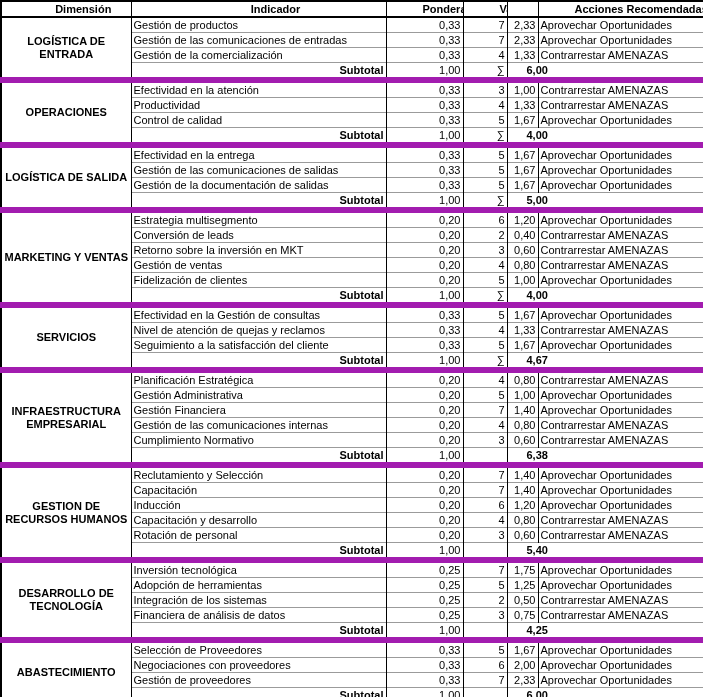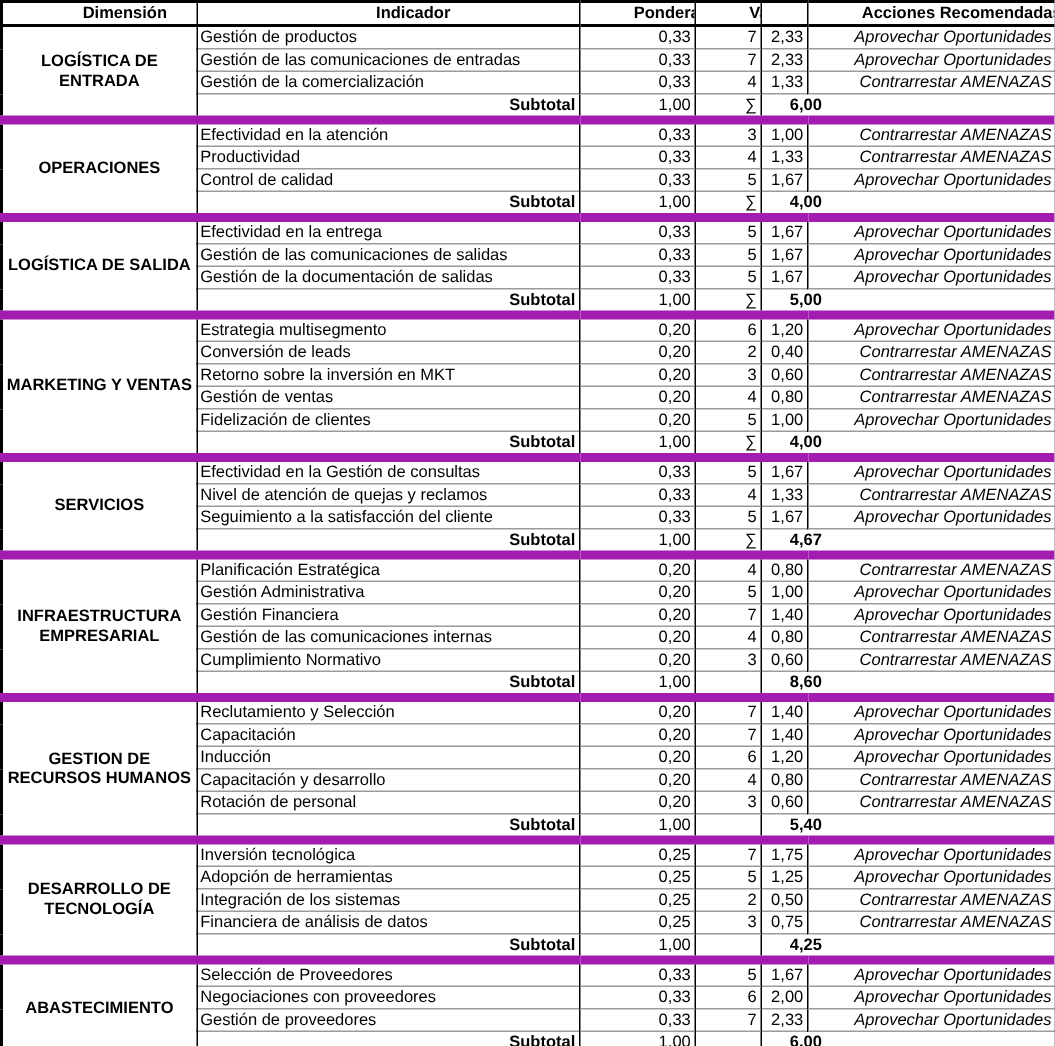--- a/index.html
+++ b/index.html
@@ -16,21 +16,21 @@
   }
   tbody td { border-top:1px solid #9b9b9b; }
   tr.section-start td { border-top:6px solid #a21caf; }
   tbody tr:last-child td { border-bottom:2px solid #000; }
   td.dim {
     font-weight:bold; text-align:center; vertical-align:middle;
     white-space:normal; line-height:13px; border-top:inherit;
   }
   td.ind { }
   td.pond, td.val, td.pv { text-align:right; }
-  td.acc { text-align:right;font-style:italic; }
+  td.acc { text-align:left; }
   td.subtotal-label { font-weight:bold; text-align:right;margin-top:12px; }
   td.subtotal-pv { font-weight:bold; text-align:left;padding-left:19px; }
   .footer-row { display:flex; align-items:flex-start; margin-top:2px; font-size:11px; font-weight:bold; }
   .footer-label { width:506px; text-align:right; }
   .footer-value { margin-left:4px; }
 </style>
 </head>
 <body>
 
 <table>
@@ -240,21 +240,21 @@
         <td class="ind">Cumplimiento Normativo</td>
         <td class="pond">0,20</td>
         <td class="val">3</td>
         <td class="pv">0,60</td>
         <td class="acc">Contrarrestar AMENAZAS</td>
       </tr>
       <tr>
         <td class="subtotal-label">Subtotal</td>
         <td class="pond">1,00</td>
         <td class="val"></td>
-        <td class="subtotal-pv" colspan="2">8,60</td>
+        <td class="subtotal-pv" colspan="2">6,38</td>
       </tr>
       <tr class="section-start">
         <td class="dim" rowspan="6">GESTION DE RECURSOS HUMANOS</td>
         <td class="ind">Reclutamiento y Selección</td>
         <td class="pond">0,20</td>
         <td class="val">7</td>
         <td class="pv">1,40</td>
         <td class="acc">Aprovechar Oportunidades</td>
       </tr>
       <tr>

